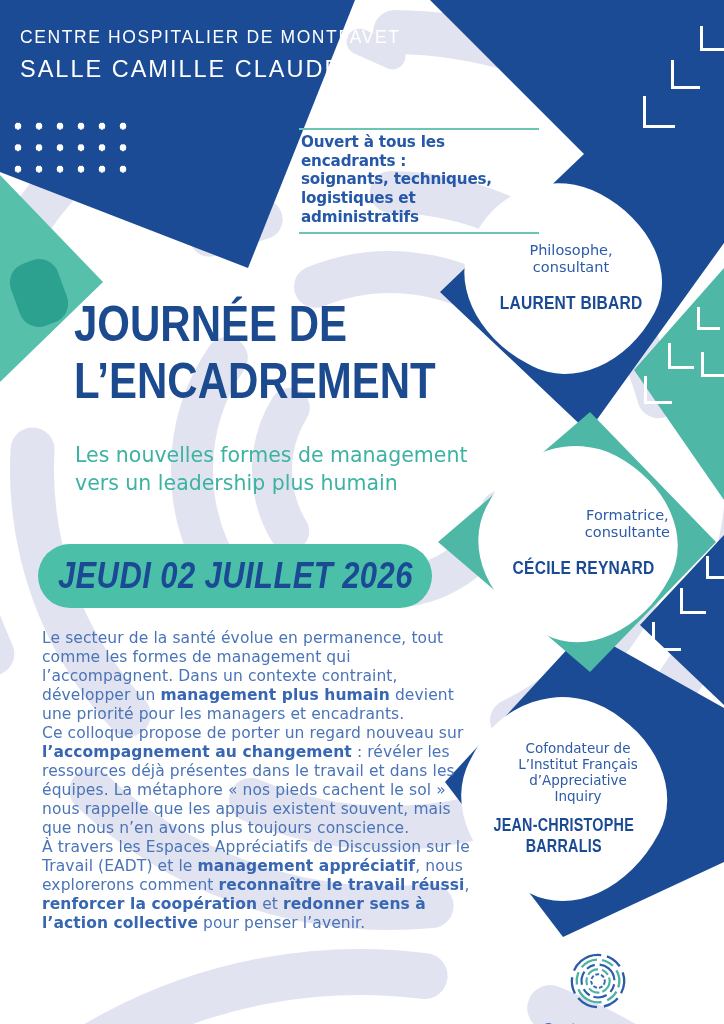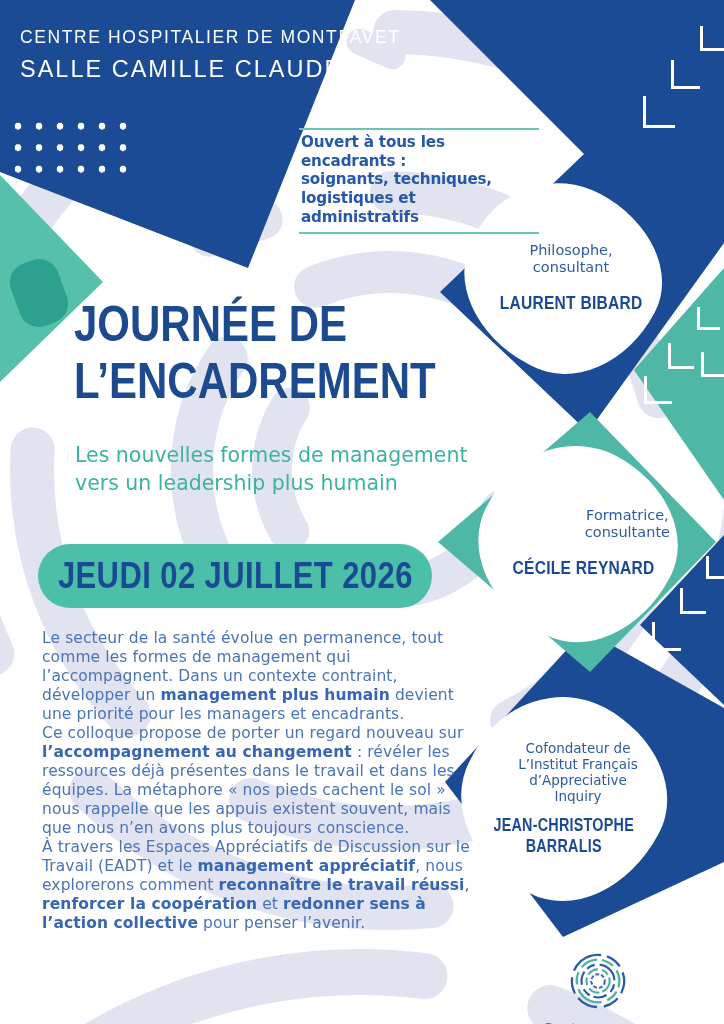--- a/index.html
+++ b/index.html
@@ -59,21 +59,21 @@
   
   #title{left:74px;top:296px;z-index:5;color:#1b4a8f;font-family:"Liberation Sans",sans-serif;
          font-weight:700;font-size:50px;line-height:1.14;}
   #title .cond{display:inline-block;transform:scaleX(.84);transform-origin:left center;white-space:nowrap;}
 
   
   #subtitle{left:75px;top:441px;z-index:5;color:#3cb3a2;font-size:20.5px;line-height:1.38;white-space:pre-line;}
 
   
   #date-pill{left:38px;top:544px;width:394px;height:64px;background:#4cbfa9;border-radius:33px;
-             z-index:5;display:flex;align-items:center;justify-content:center;}
+             z-index:5;display:flex;align-items:center;justify-content:center;font-style:italic;}
   #date-pill .d{color:#1b4a94;font-family:"Liberation Sans",sans-serif;font-weight:700;
              font-size:36px;transform:scaleX(.86);white-space:nowrap;letter-spacing:.5px;}
 
   
   #body-text{left:42px;top:629px;width:434px;z-index:5;color:#4a74b8;font-size:15.5px;
              line-height:19px;letter-spacing:.1px;}
   #body-text p{margin:0;}
   #body-text b{color:#3766b2;}
 
   

